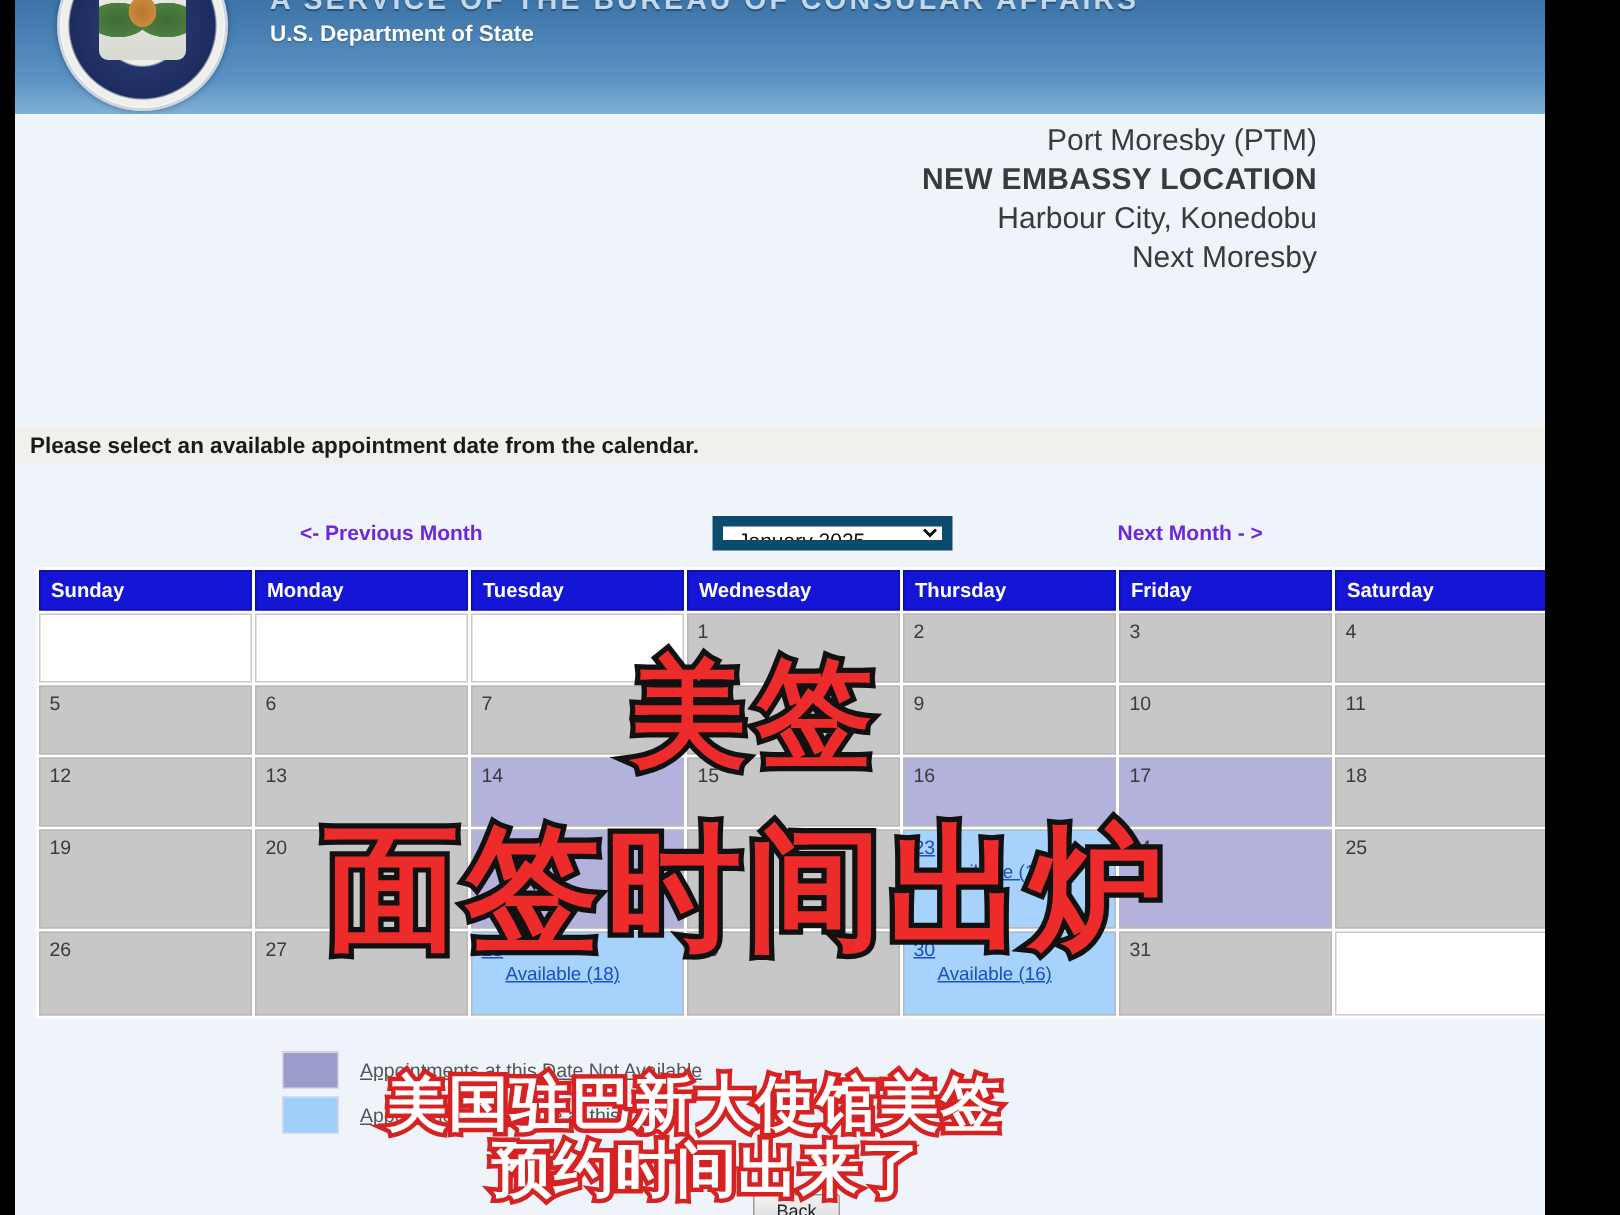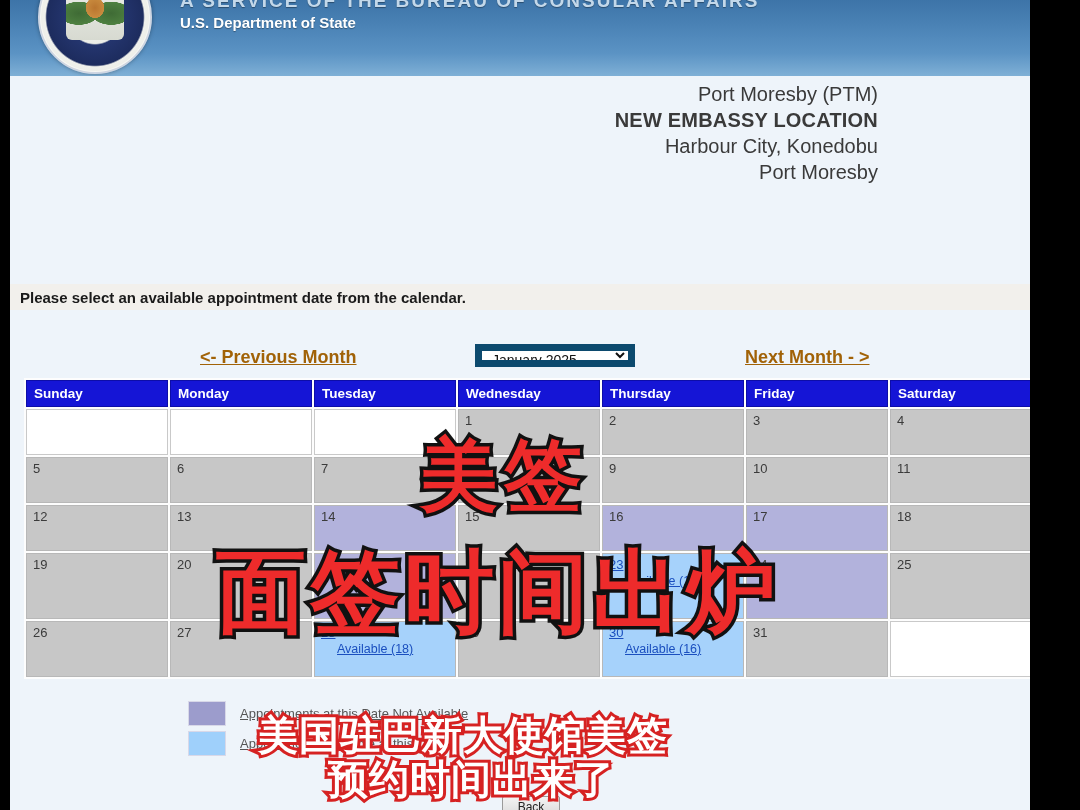--- a/index.html
+++ b/index.html
@@ -95,22 +95,22 @@
     font-size: 15px; font-weight: bold; color:#1a1a1a;
     padding-left: 10px;
   }
 
   
   #month-nav {
     position:absolute; left:0; top:344px; width:1020px; height:28px;
   }
   .navlink {
     position:absolute; top:3px;
-    font-size: 18px; font-weight: bold;
-    color:#a16207; text-decoration: underline; cursor:pointer;
+    font-size: 14px; font-weight: bold;
+    color:#6d28d9; cursor:pointer;
     white-space: nowrap;
   }
   #prev-month { left: 190px; }
   #next-month { left: 735px; }
   #month-select {
     position:absolute; left: 465px; top:0px;
     width: 160px; height: 23px;
     font-family: "Liberation Sans", sans-serif;
     font-size: 14px;
     background:#ffffff;
@@ -225,21 +225,21 @@
       <div class="eagle"></div>
     </div>
     <div class="banner-line1">A SERVICE OF THE BUREAU OF CONSULAR AFFAIRS</div>
     <div class="banner-line2">U.S. Department of State</div>
   </div>
 
   <div id="post-title">
     <div>Port Moresby (PTM)</div>
     <div class="caps">NEW EMBASSY LOCATION</div>
     <div>Harbour City, Konedobu</div>
-    <div>Port Moresby</div>
+    <div>Next Moresby</div>
   </div>
 
 
   <div id="instruction">
     <span>Please select an available appointment date from the calendar.</span>
   </div>
 
   <div id="month-nav">
     <a class="navlink" id="prev-month">&lt;- Previous Month</a>
     <select id="month-select"><option>January  2025</option></select>

